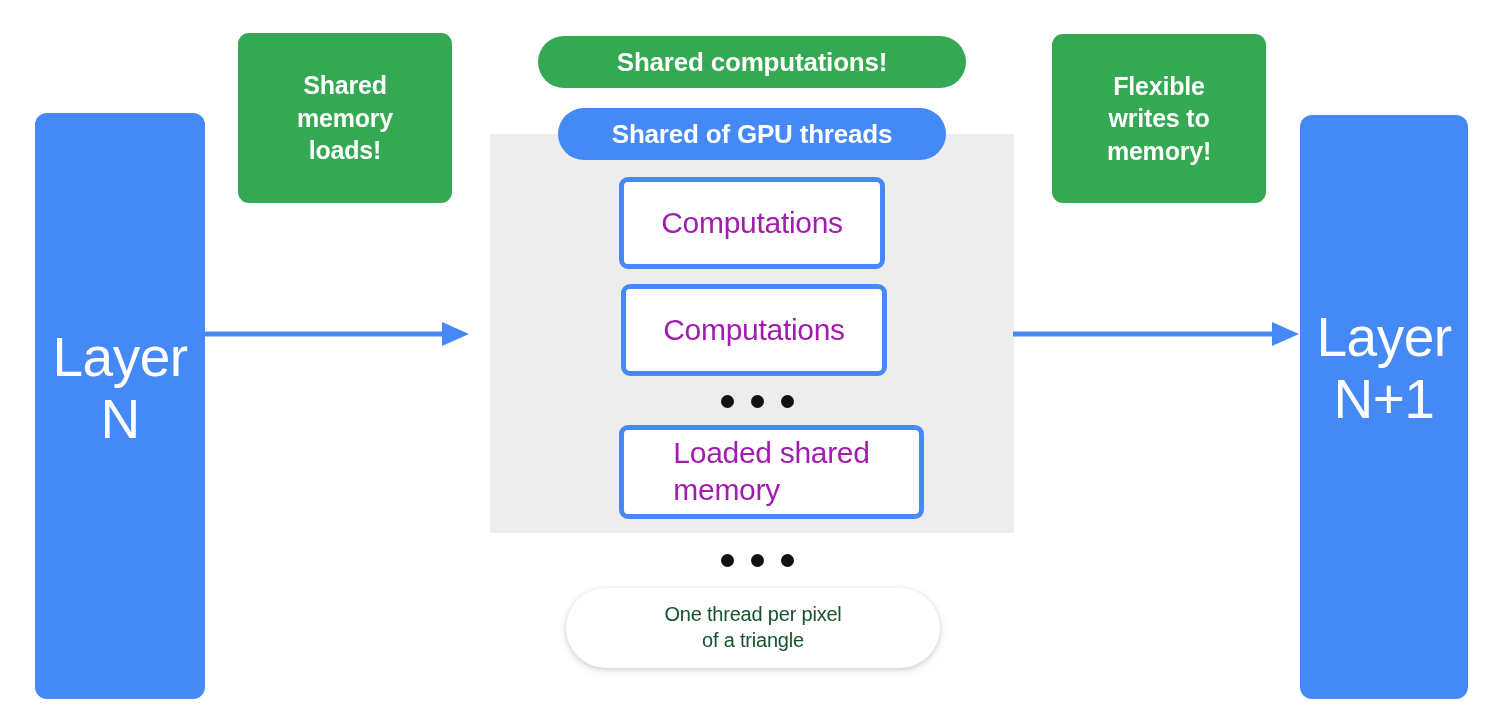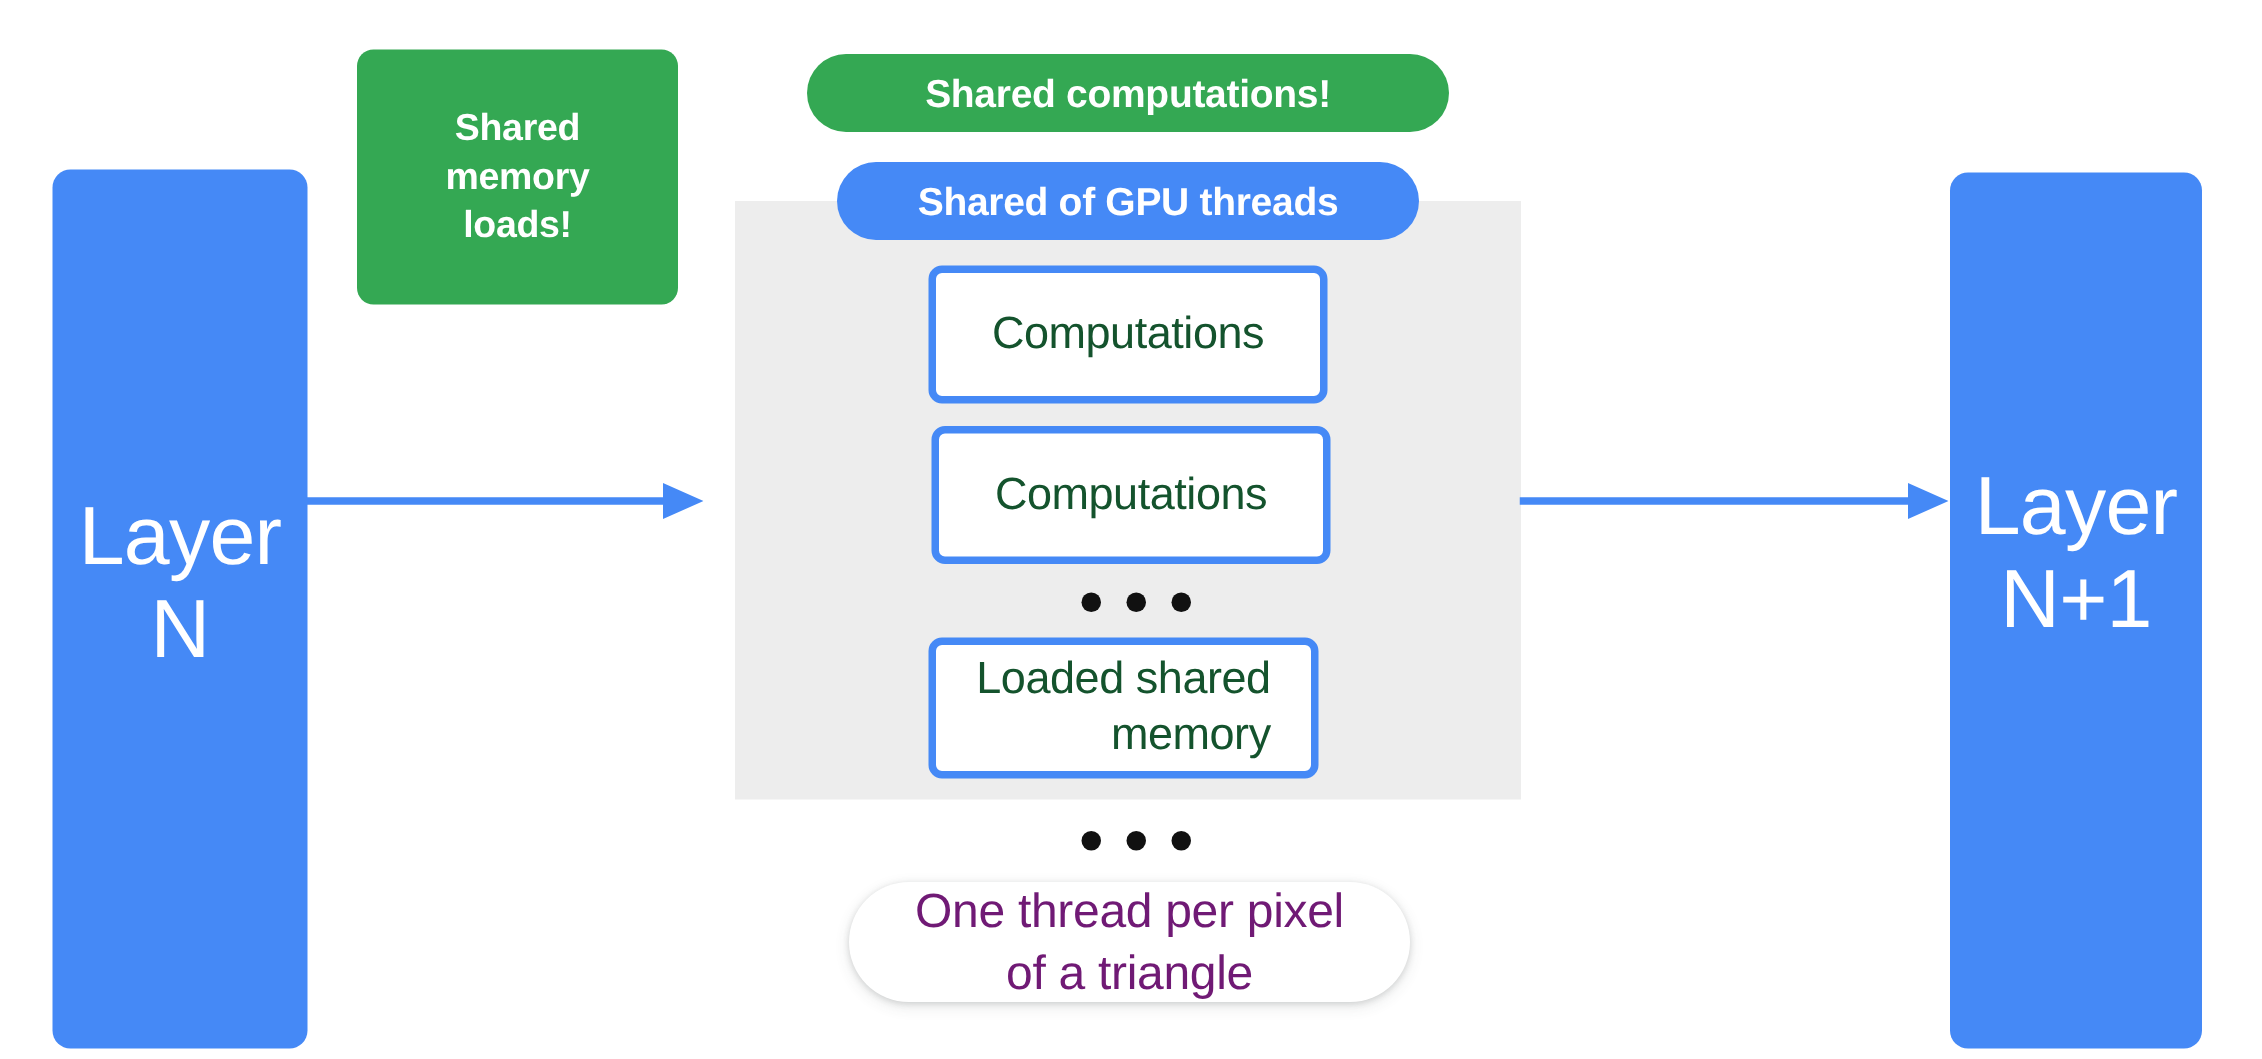--- a/index.html
+++ b/index.html
@@ -112,32 +112,32 @@
 
   
   .thread-box {
     position: absolute;
     background: #ffffff;
     border: 5px solid #4589F6;
     border-radius: 9px;
     display: flex;
     align-items: center;
     justify-content: center;
-    text-align: right;
-    color: #14532d;
+    text-align: left;
+    color: #a21caf;
     font-size: 30px;
     line-height: 1.22;
     white-space: pre-line;
     box-sizing: border-box;
     z-index: 3;
     letter-spacing: -0.3px;
   }
   #thread-box-1 { left: 619px; top: 177px; width: 266px; height: 92px; }
   #thread-box-2 { left: 621px; top: 284px; width: 266px; height: 92px; }
-  #thread-box-3 { left: 619px; top: 425px; width: 260px; height: 94px; }
+  #thread-box-3 { left: 619px; top: 425px; width: 305px; height: 94px; }
 
   
   .dots {
     position: absolute;
     display: flex;
     gap: 17px;
     align-items: center;
     z-index: 3;
   }
   .dots .dot {
@@ -153,22 +153,22 @@
     position: absolute;
     left: 566px; top: 588px;
     width: 374px; height: 80px;
     background: #ffffff;
     border-radius: 44px;
     box-shadow: 0 1px 4px rgba(60,64,67,0.18), 0 3px 10px rgba(60,64,67,0.12);
     display: flex;
     align-items: center;
     justify-content: center;
     text-align: center;
-    color: #701a75;
-    font-size: 32px;
+    color: #14532d;
+    font-size: 20px;
     line-height: 1.28;
     white-space: pre-line;
     box-sizing: border-box;
     letter-spacing: -0.2px;
   }
 
   
   .arrow {
     position: absolute;
     z-index: 2;
@@ -214,20 +214,23 @@
 
   <div id="dots-outer" class="dots">
     <span class="dot"></span>
     <span class="dot"></span>
     <span class="dot"></span>
   </div>
 
   <div id="pill-one-thread">One thread per pixel
 of a triangle</div>
 
+  <div id="callout-flexible-writes" class="callout-green">Flexible
+writes to
+memory!</div>
 
   <svg id="arrow-right" class="arrow" width="286" height="32" viewBox="0 0 286 32">
     <line x1="0" y1="16" x2="264" y2="16" stroke="#4589F6" stroke-width="5"></line>
     <polygon points="259,4 286,16 259,28" fill="#4589F6"></polygon>
   </svg>
 
   <div id="layer-n1" class="layer-col">Layer
 N+1</div>
 
 </div>

